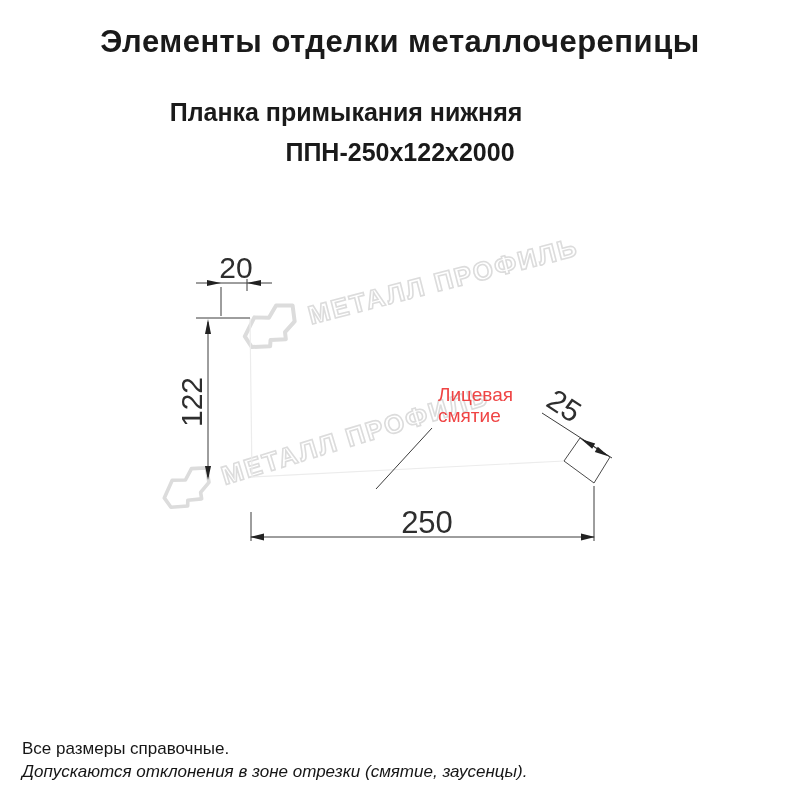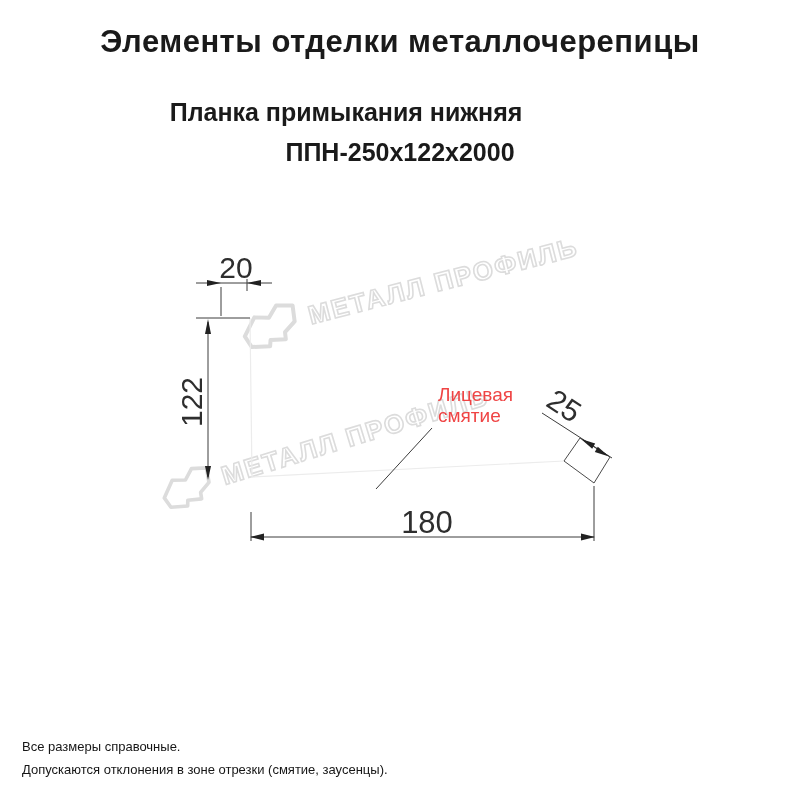--- a/index.html
+++ b/index.html
@@ -38,23 +38,23 @@
     transform-origin:0 50%;z-index:1;pointer-events:none;
   }
   .wm-1{left:238px;top:310px;transform:rotate(-14.5deg);}
   .wm-2{left:158px;top:474px;transform:rotate(-17deg);}
   .wm-text{
     font-weight:bold;font-size:26px;letter-spacing:2px;white-space:nowrap;
     color:#ffffff;
     -webkit-text-fill-color:#ffffff;
     -webkit-text-stroke:1.6px #dcdcdc;
   }
-  .footer-note{left:22px;font-size:13px;color:#161616;}
+  .footer-note{left:22px;font-size:17px;color:#161616;}
   .note-1{top:739px;}
-  .note-2{top:762px;}
+  .note-2{top:762px;font-style:italic;}
 </style>
 </head>
 <body>
 
 <div class="abs page-title">Элементы отделки металлочерепицы</div>
 <div class="abs product-name">Планка примыкания нижняя</div>
 <div class="abs product-code">ППН-250х122х2000</div>
 
 <div class="abs watermark wm-1">
   <svg width="66" height="48" viewBox="0 0 66 48">
@@ -107,21 +107,21 @@
     <polygon points="609,456.5 597.8,446.7 594.8,451.9" fill="#222" stroke="none"></polygon>
   </g>
 
   <g stroke="#3c3c3c" stroke-width="1" fill="none">
     <line x1="432" y1="428" x2="376" y2="489"></line>
   </g>
 </svg>
 
 <div class="abs labels dim-label" style="left:236px;top:268px;">20</div>
 <div class="abs labels dim-label rot-ccw" style="left:192px;top:402px;">122</div>
-<div class="abs labels dim-label" style="left:427px;top:523px;font-size:31px;">180</div>
+<div class="abs labels dim-label" style="left:427px;top:523px;font-size:31px;">250</div>
 <div class="abs labels dim-label rot-hem" style="left:564px;top:406px;">25</div>
 
 <div class="abs labels face-label" style="left:438px;top:384px;">
   <div>Лицевая</div>
   <div>смятие</div>
 </div>
 
 <div class="abs footer-note note-1">Все размеры справочные.</div>
 <div class="abs footer-note note-2">Допускаются отклонения в зоне отрезки (смятие, заусенцы).</div>
 

